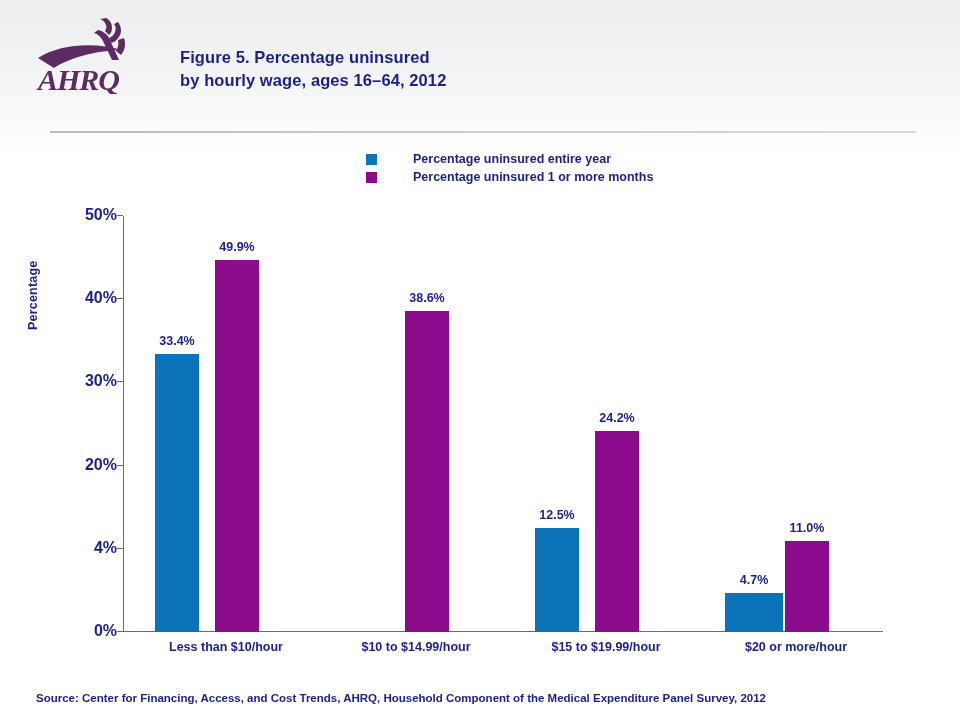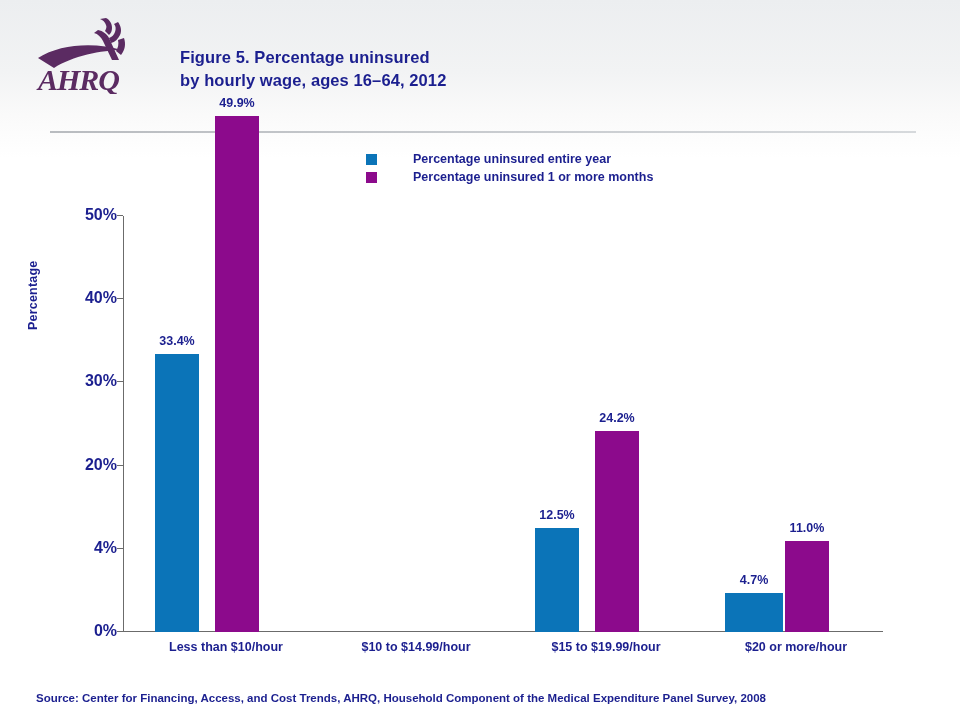--- a/index.html
+++ b/index.html
@@ -222,27 +222,30 @@
       <span class="tick-label">40%</span>
     </div>
     <div class="tick-line" style="bottom:416px">
       <span class="tick-label">50%</span>
     </div>
 
     <div class="group" style="left:8px; width:190px;">
       <div class="bar" style="left:24px; width:44px; height:277.9px; background:#0b74b8;">
         <span class="bar-value">33.4%</span>
       </div>
-      <div class="bar" style="left:84px; width:44px; height:516px; background:#8c0a8c;">
+      <div class="bar" style="left:84px; width:44px; height:372px; background:#8c0a8c;">
         <span class="bar-value">49.9%</span>
       </div>
       <div class="cat-label">Less than $10/hour</div>
     </div>
 
     <div class="group" style="left:198px; width:190px;">
+      <div class="bar" style="left:84px; width:44px; height:321.2px; background:#8c0a8c;">
+        <span class="bar-value">38.6%</span>
+      </div>
       <div class="cat-label">$10 to $14.99/hour</div>
     </div>
 
     <div class="group" style="left:388px; width:190px;">
       <div class="bar" style="left:24px; width:44px; height:104px; background:#0b74b8;">
         <span class="bar-value">12.5%</span>
       </div>
       <div class="bar" style="left:84px; width:44px; height:201.3px; background:#8c0a8c;">
         <span class="bar-value">24.2%</span>
       </div>
@@ -253,14 +256,14 @@
       <div class="bar" style="left:24px; width:58px; height:39.1px; background:#0b74b8;">
         <span class="bar-value">4.7%</span>
       </div>
       <div class="bar" style="left:84px; width:44px; height:91.5px; background:#8c0a8c;padding-left:32px;">
         <span class="bar-value">11.0%</span>
       </div>
       <div class="cat-label">$20 or more/hour</div>
     </div>
   </div>
 
-  <div id="source">Source: Center for Financing, Access, and Cost Trends, AHRQ, Household Component of the Medical Expenditure Panel Survey,  2008</div>
+  <div id="source">Source: Center for Financing, Access, and Cost Trends, AHRQ, Household Component of the Medical Expenditure Panel Survey,  2012</div>
 </div>
 
 </body></html>

